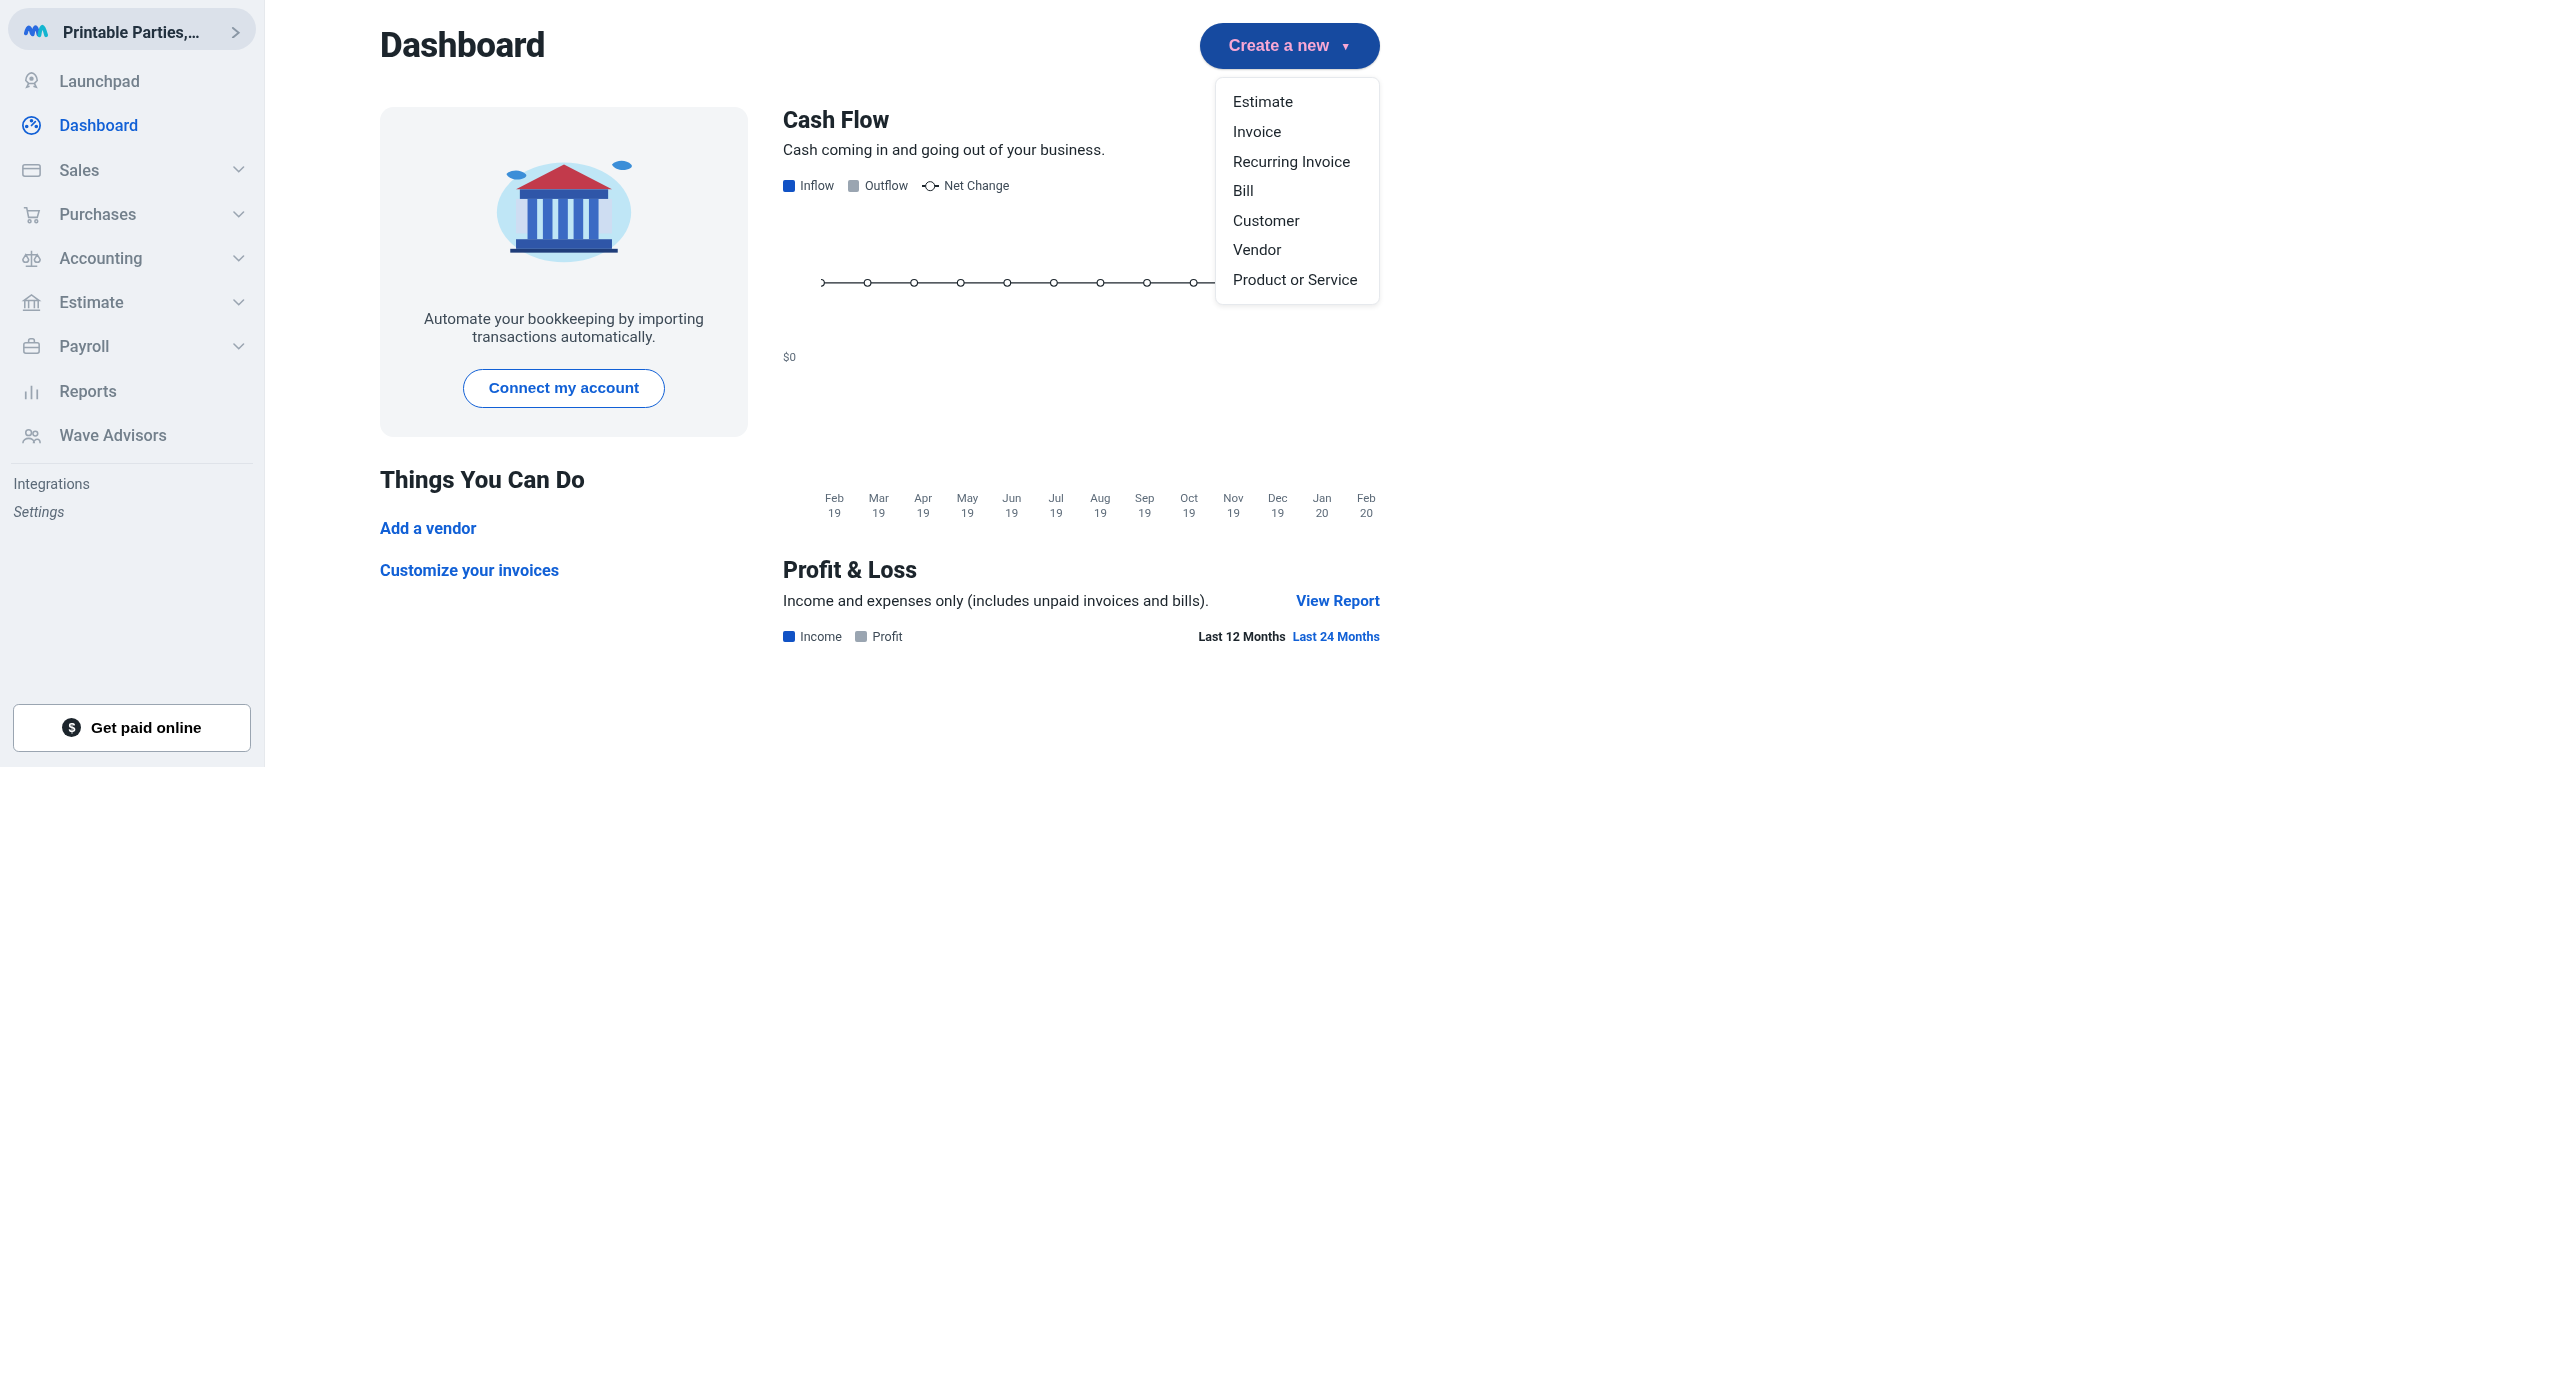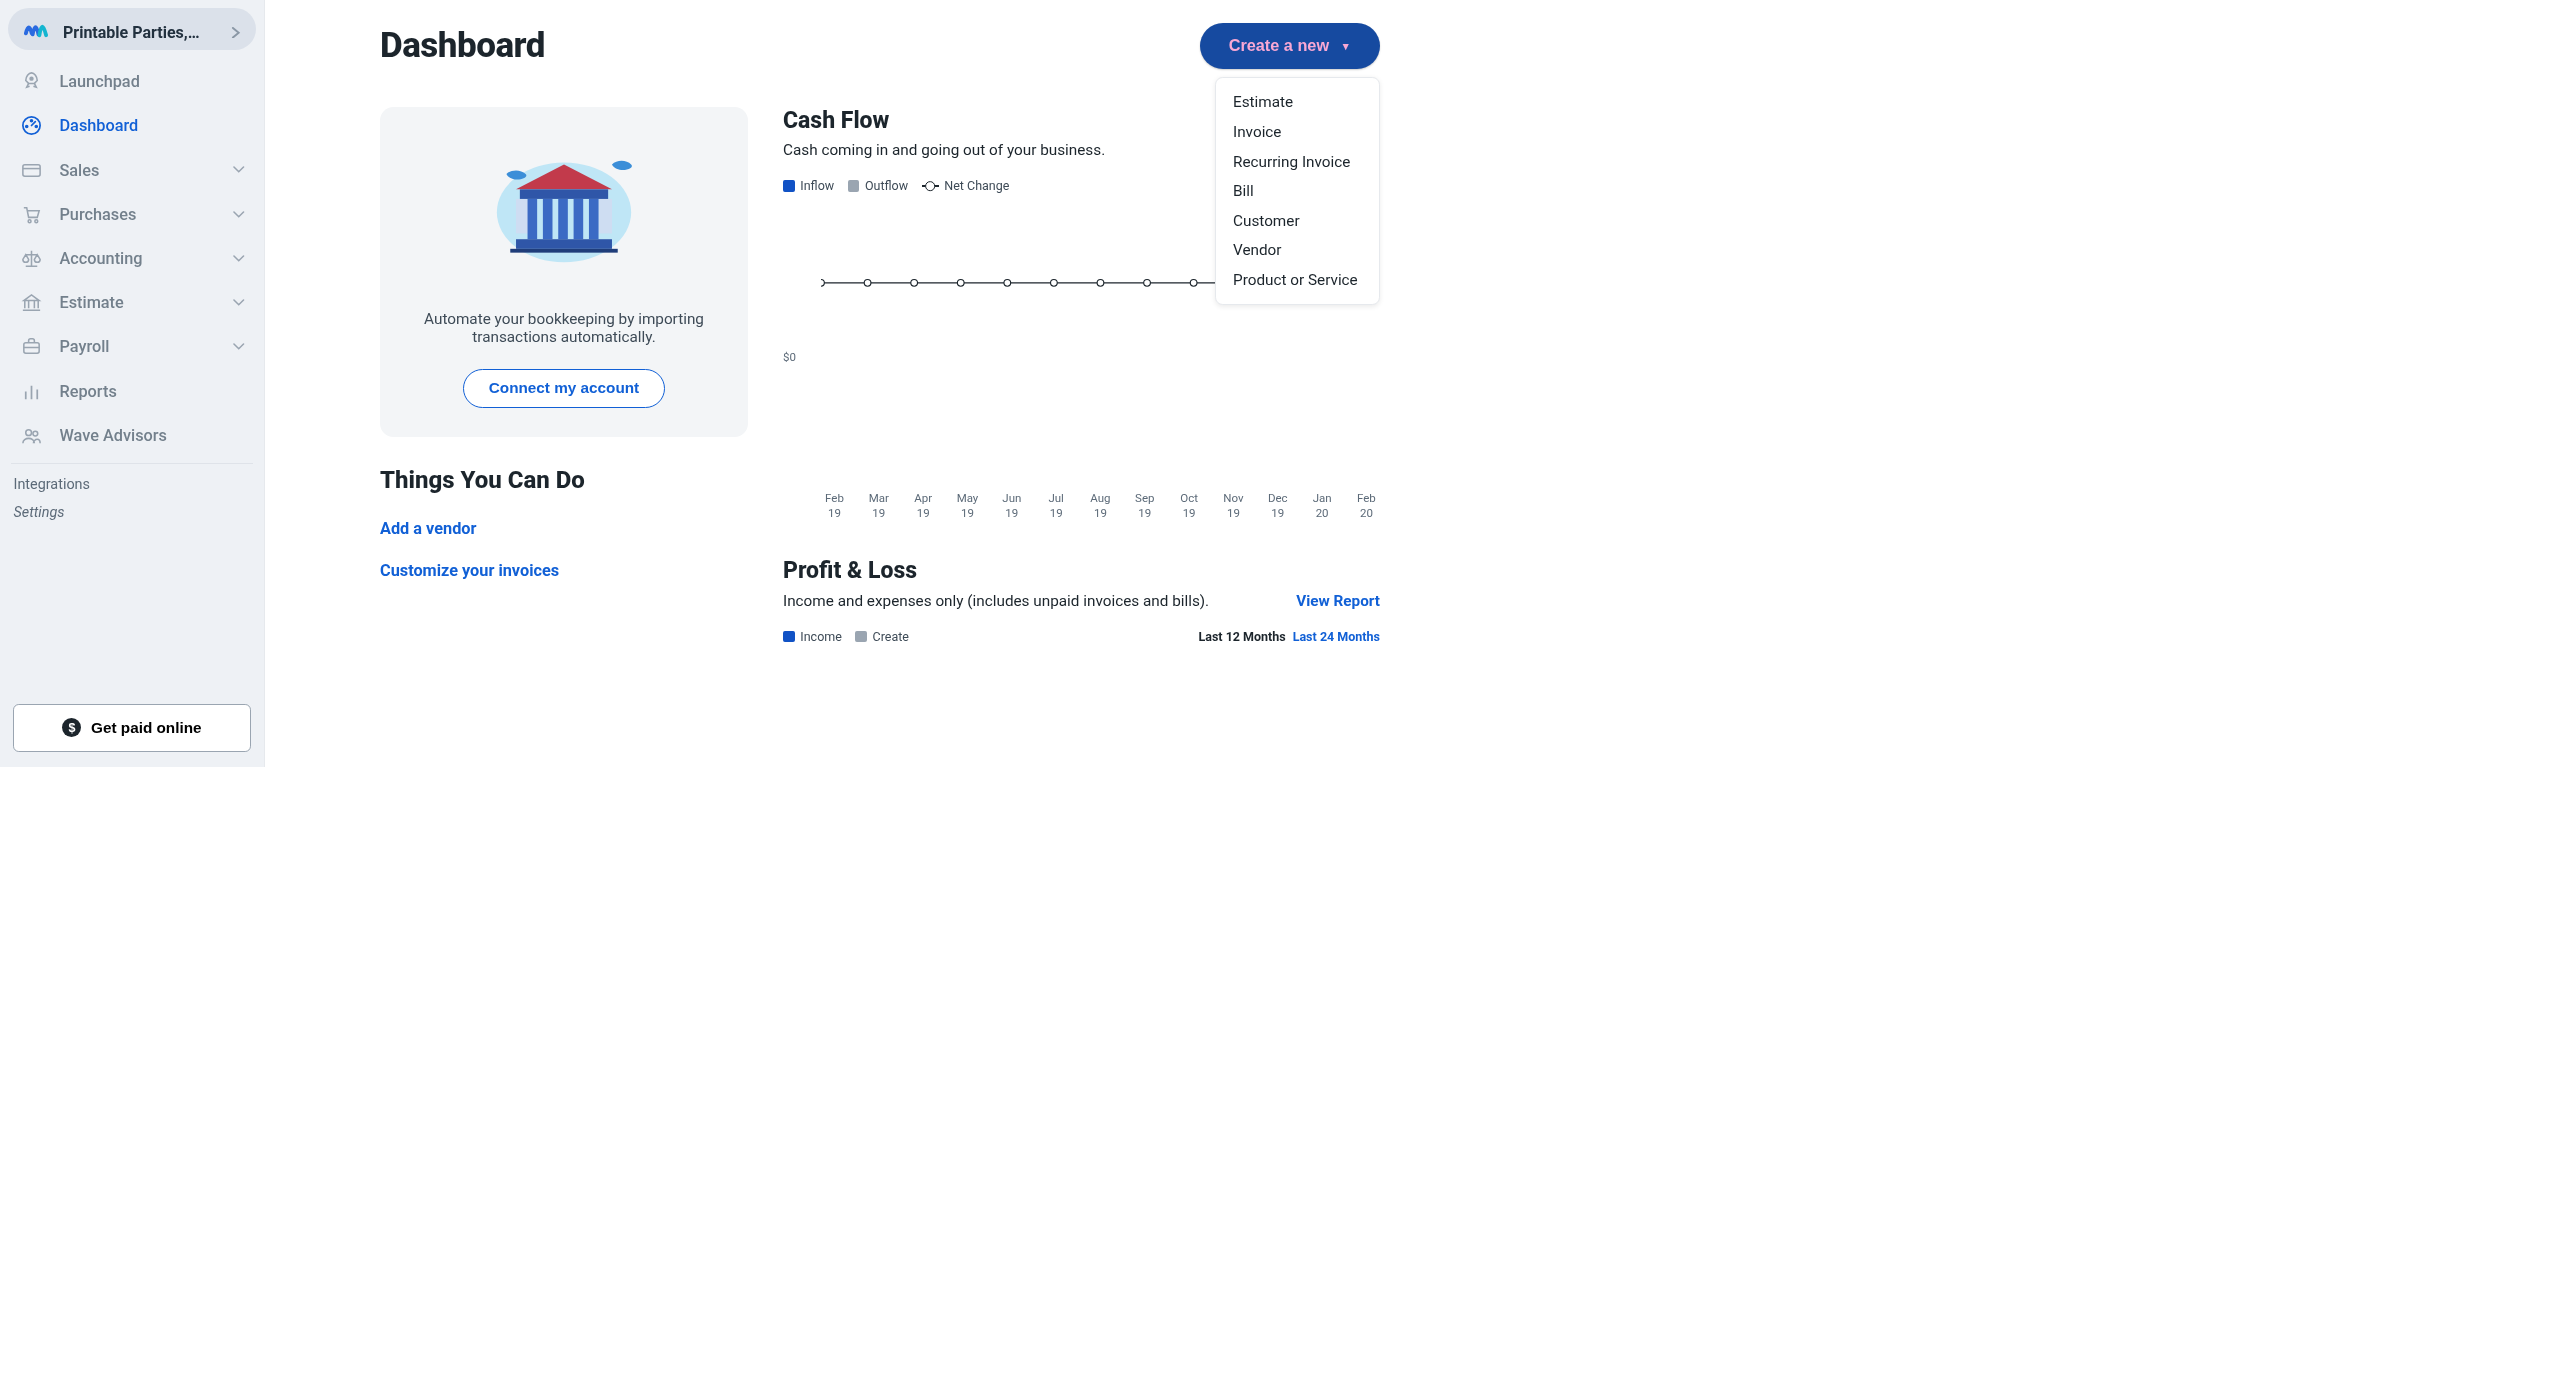--- a/index.html
+++ b/index.html
@@ -516,21 +516,21 @@
             <a class="view-report">View Report</a>
           </div>
           <div class="pl-controls">
             <div class="pl-legend">
               <div class="legend-item">
                   <span class="sq sq-blue"></span>
                   <span>Income</span>
                 </div>
               <div class="legend-item">
                   <span class="sq sq-grey"></span>
-                  <span>Create</span>
+                  <span>Profit</span>
                 </div>
             </div>
             <div class="pl-range">
               <span class="inactive">Last 12 Months</span>
               <span class="activeRange">Last 24 Months</span>
             </div>
           </div>
         </div>
       </div>
     </div>

